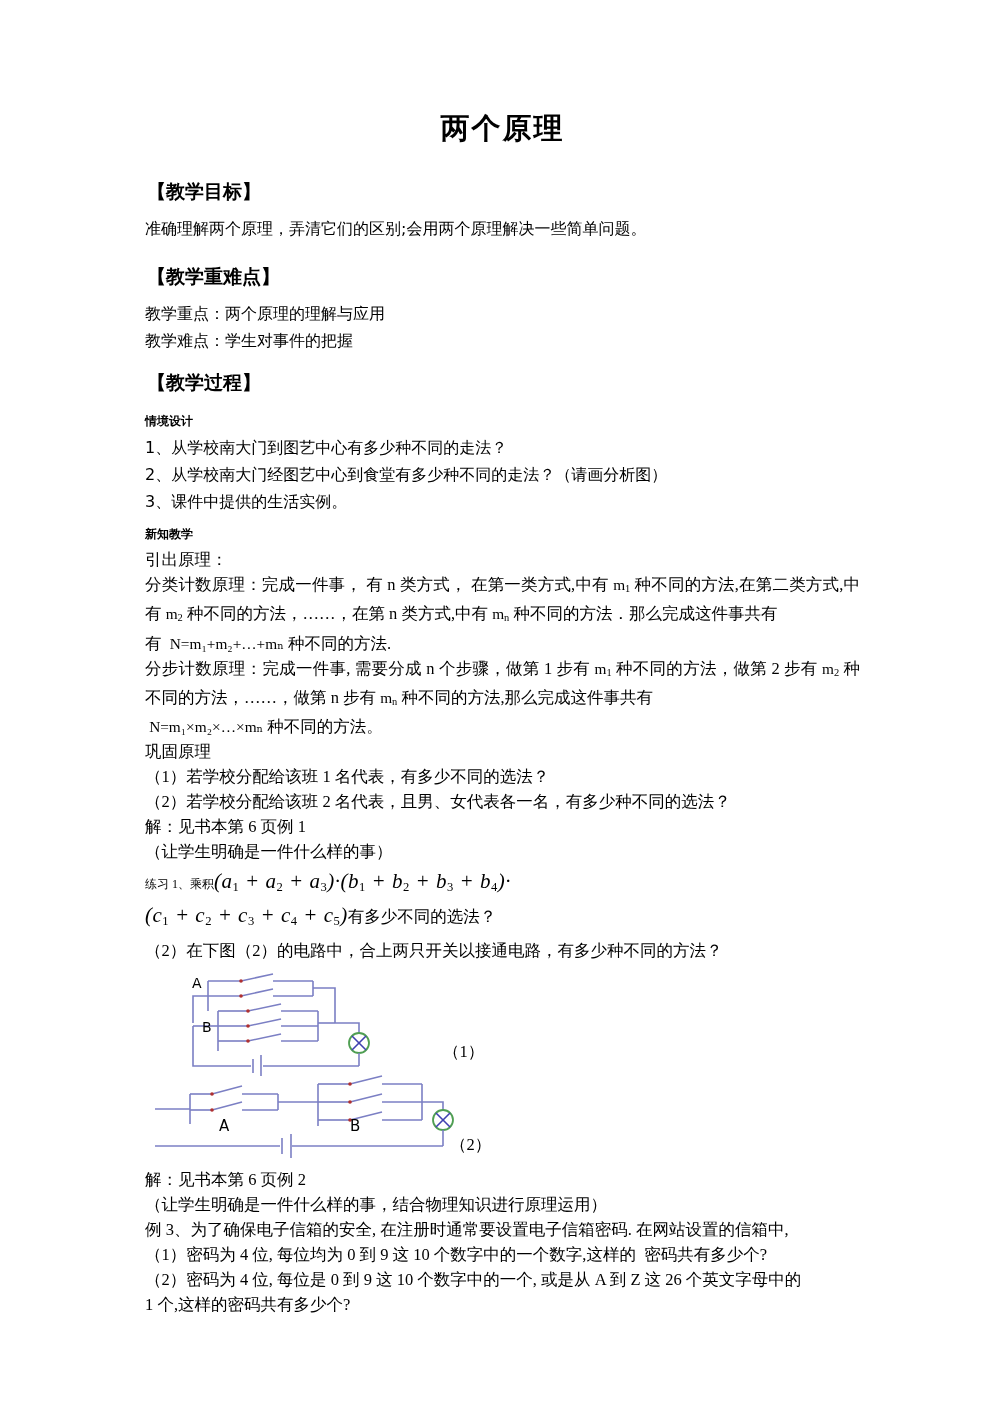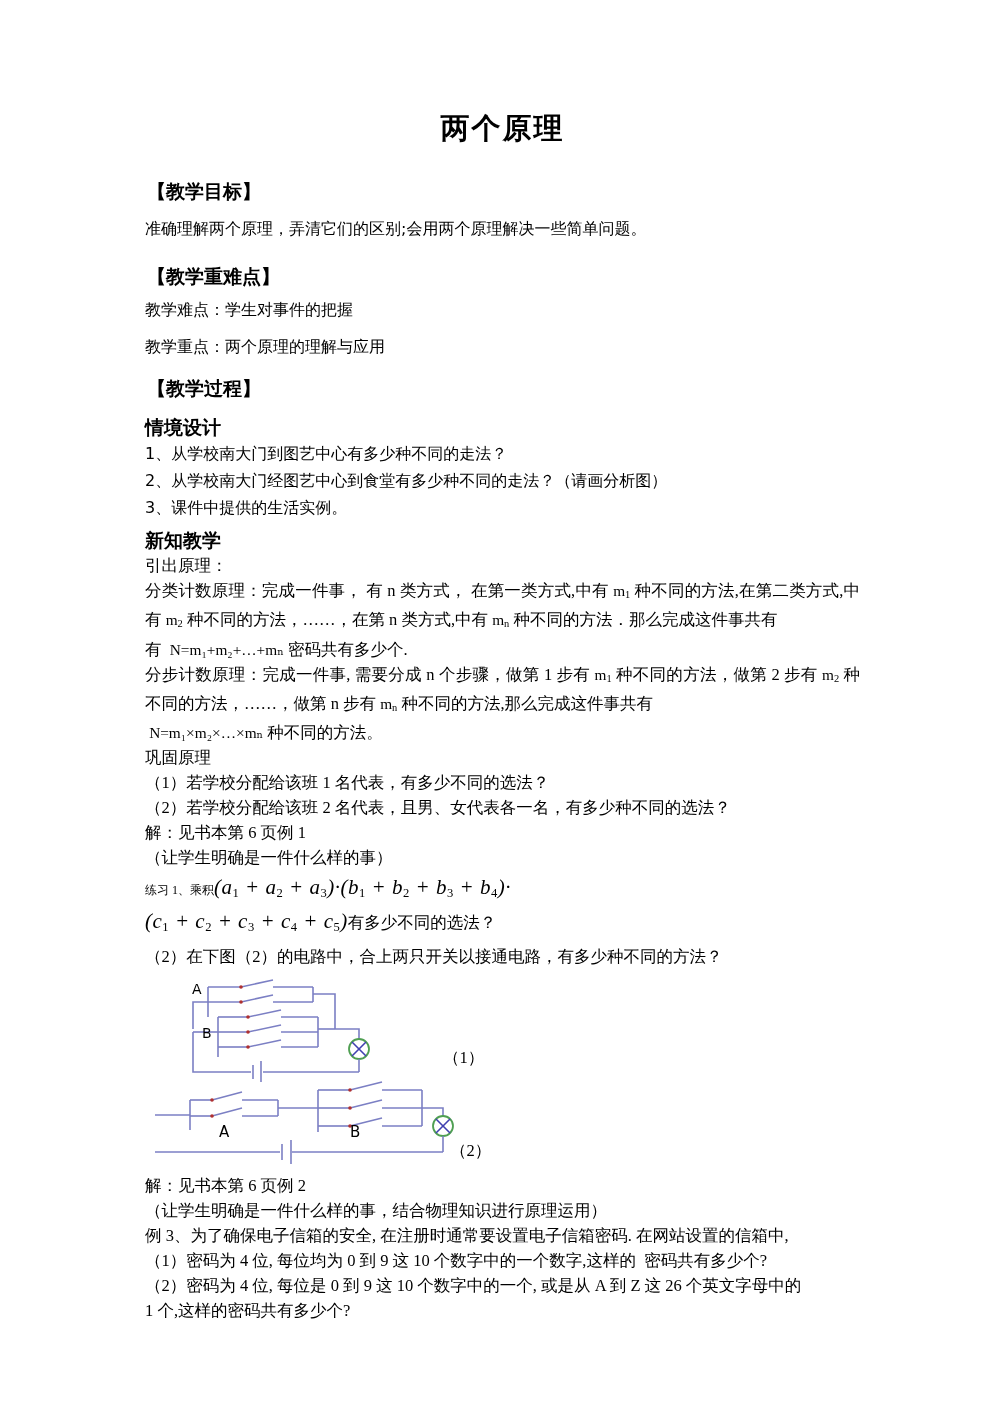--- a/index.html
+++ b/index.html
@@ -56,21 +56,21 @@
     white-space: pre-wrap;
   }
   p.lineh {
     font-family: "DejaVu Sans", "Liberation Sans", sans-serif;
     font-size: 16px;
     line-height: 27px;
     margin: 0;
   }
   .sub-head {
     font-family: "DejaVu Sans", "Liberation Sans", sans-serif;
-    font-size: 19px;
+    font-size: 12px;
     font-weight: bold;
     line-height: 26px;
     margin: 0;
   }
   .body-blk p.line { font-size: 16.5px; }
 
   .para-justify {
     text-align: justify;
     text-justify: inter-ideograph;
   }
@@ -143,38 +143,38 @@
 
 <div class="page">
   <div class="content">
 
     <h1 class="doc-title">两个原理</h1>
 
     <div class="section-head">【教学目标】</div>
     <p class="lineh" style="margin-top:10px;">准确理解两个原理，弄清它们的区别;会用两个原理解决一些简单问题。</p>
 
     <div class="section-head gap-before">【教学重难点】</div>
+    <p class="lineh" style="margin-top:10px;">教学重点：两个原理的理解与应用</p>
     <p class="lineh">教学难点：学生对事件的把握</p>
-    <p class="lineh" style="margin-top:10px;">教学重点：两个原理的理解与应用</p>
 
     <div class="section-head gap-before-sm">【教学过程】</div>
 
     <p class="sub-head" style="margin-top:12px;">情境设计</p>
     <p class="lineh">1、从学校南大门到图艺中心有多少种不同的走法？</p>
     <p class="lineh">2、从学校南大门经图艺中心到食堂有多少种不同的走法？（请画分析图）</p>
     <p class="lineh">3、课件中提供的生活实例。</p>
 
     <p class="sub-head" style="margin-top:6px;">新知教学</p>
 
     <div class="body-blk">
       <p class="line">引出原理：</p>
 
       <p class="line para-justify"><span>分类计数原理：</span><span>完成一件事， 有 n 类方式， 在第一类方式,中有 </span><span class="mvar"><span>m</span><sub>1</sub></span><span> 种不同的方法,在第二类方式,中有 </span><span class="mvar"><span>m</span><sub>2</sub></span><span> 种不同的方法，……，在第 n 类方式,中有 </span><span class="mvar"><span>m</span><sub>n</sub></span><span> 种不同的方法．那么完成这件事共有 </span></p>
 
-      <p class="line"><span style="letter-spacing:0;">有&nbsp; </span><span class="mvar">N=m₁+m₂+…+mₙ</span><span> 密码共有多少个.</span></p>
+      <p class="line"><span style="letter-spacing:0;">有&nbsp; </span><span class="mvar">N=m₁+m₂+…+mₙ</span><span> 种不同的方法.</span></p>
 
       <p class="line para-justify"><span>分步计数原理：</span><span>完成一件事, 需要分成 n 个步骤，做第 1 步有 </span><span class="mvar"><span>m</span><sub>1</sub></span><span> 种不同的方法，做第 2 步有 </span><span class="mvar"><span>m</span><sub>2</sub></span><span> 种不同的方法，……，做第 n 步有 </span><span class="mvar"><span>m</span><sub>n</sub></span><span> 种不同的方法,那么完成这件事共有</span></p>
 
       <p class="line"><span>&nbsp;</span><span class="mvar">N=m₁×m₂×…×mₙ</span><span> 种不同的方法。</span></p>
 
       <p class="line">巩固原理</p>
 
       <p class="line">（1）若学校分配给该班 1 名代表，有多少不同的选法？</p>
       <p class="line">（2）若学校分配给该班 2 名代表，且男、女代表各一名，有多少种不同的选法？</p>
       <p class="line">解：见书本第 6 页例 1</p>

